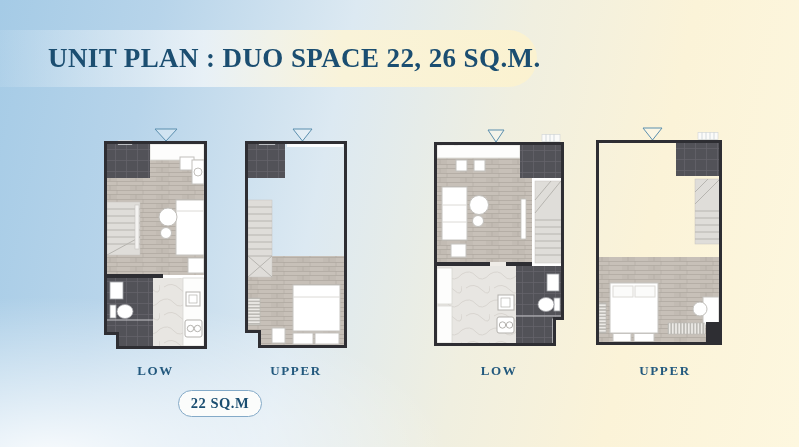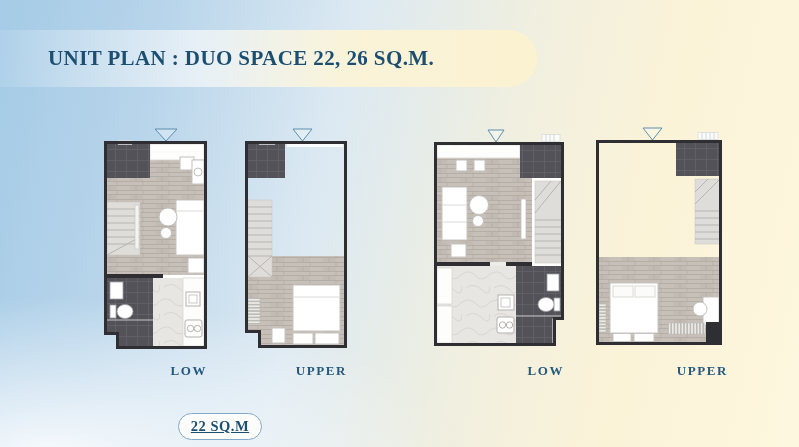--- a/index.html
+++ b/index.html
@@ -10,33 +10,33 @@
       radial-gradient(120% 85% at 6% 102%, rgba(255,255,255,0.9) 0%, rgba(255,255,255,0) 42%),
       linear-gradient(102deg, #a5cbe6 0%, #b7d4ea 18%, #dce9f2 40%, #f0efe0 60%, #fbf3d8 78%, #fdf7df 100%);
   }
   .header-band{
     position:absolute;left:0;top:30px;width:537px;height:57px;
     border-radius:0 29px 29px 0;
     background:linear-gradient(90deg, rgba(222,236,246,0.15) 0%, rgba(238,244,248,0.85) 38%, #f9f3d9 64%, #fbf2d0 100%);
   }
   .page-title{
     position:absolute;left:48px;top:30px;height:57px;line-height:57px;
-    font-size:21px;font-weight:600;color:#1b4e71;letter-spacing:0.4px;white-space:nowrap;
+    font-size:27px;font-weight:600;color:#1b4e71;letter-spacing:0.4px;white-space:nowrap;
   }
   .plan{position:absolute;}
   .plan svg{display:block;}
   .level-label{
-    position:absolute;top:363px;text-align:right;
+    position:absolute;top:363px;text-align:center;
     font-size:13px;font-weight:600;letter-spacing:1.6px;color:#23597e;
   }
   .size-badge{
-    position:absolute;top:413px;width:84px;height:27px;box-sizing:border-box;
+    position:absolute;top:390px;width:84px;height:27px;box-sizing:border-box;
     border:1.5px solid #84aac8;border-radius:14px;background:rgba(253,253,251,0.92);
     color:#1b4e71;font-size:14.5px;font-weight:600;letter-spacing:0.5px;
-    display:flex;align-items:center;justify-content:center;text-decoration:underline;
+    display:flex;align-items:center;justify-content:center;
   }
   .defs-holder{position:absolute;width:0;height:0;overflow:hidden;}
 </style>
 </head>
 <body>
 
 <div class="stage">
 
   <svg class="defs-holder" aria-hidden="true">
     <defs>

